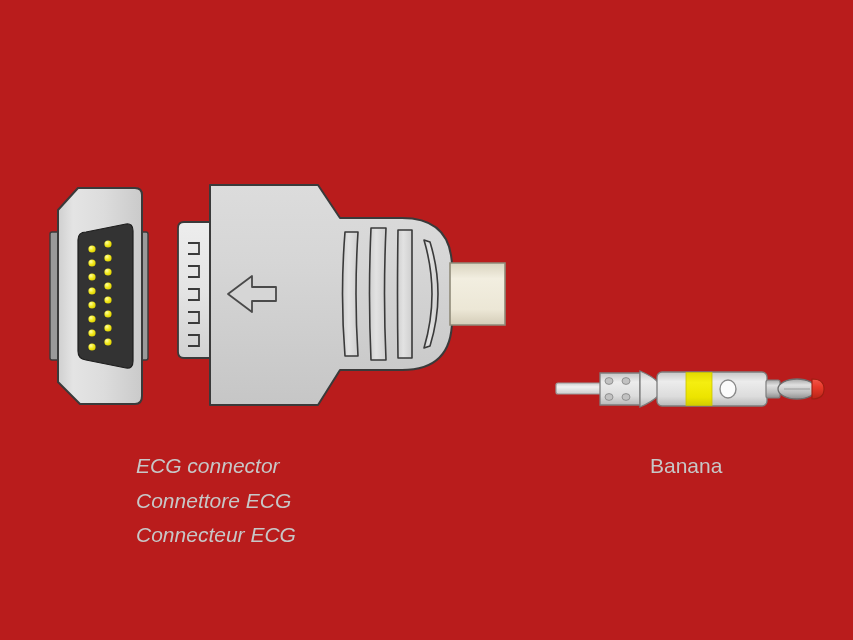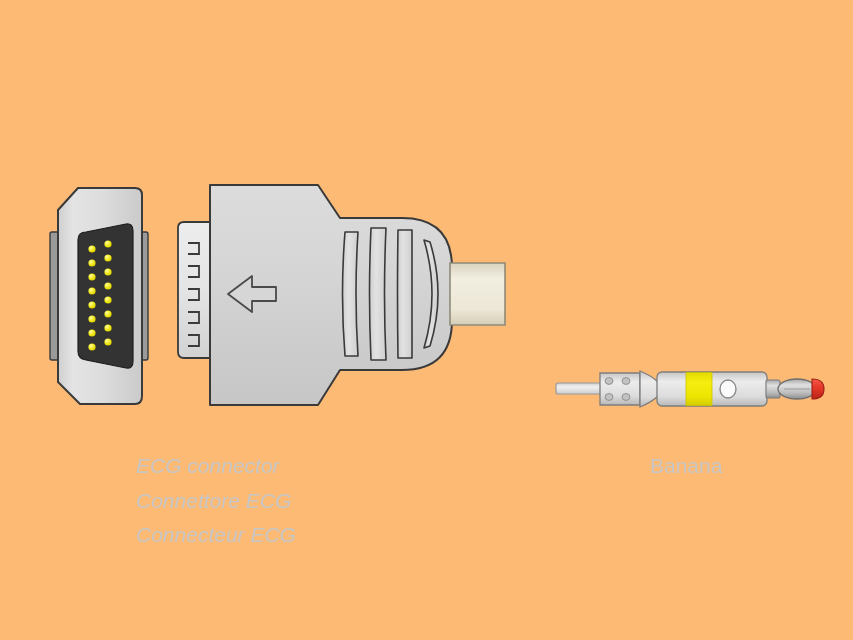--- a/index.html
+++ b/index.html
@@ -11,21 +11,21 @@
   body {
     width: 853px;
     height: 640px;
     font-family: "Liberation Sans", sans-serif;
     overflow: hidden;
   }
   #figure {
     position: relative;
     width: 853px;
     height: 640px;
-    background: #fdba74;
+    background: #b91c1c;
   }
   #figure svg {
     display: block;
   }
   .caption-text {
     font-size: 21px;
     fill: #c7c7c7;
     font-family: "Liberation Sans", sans-serif;
   }
   .caption-italic {

